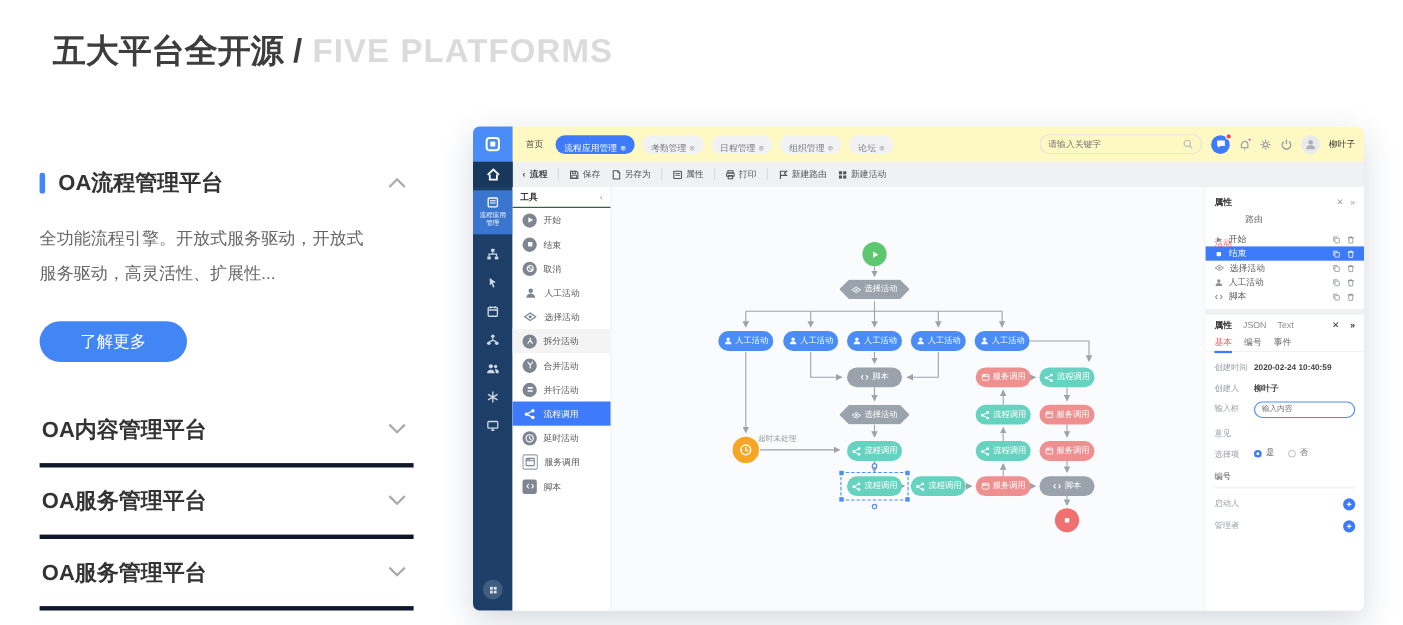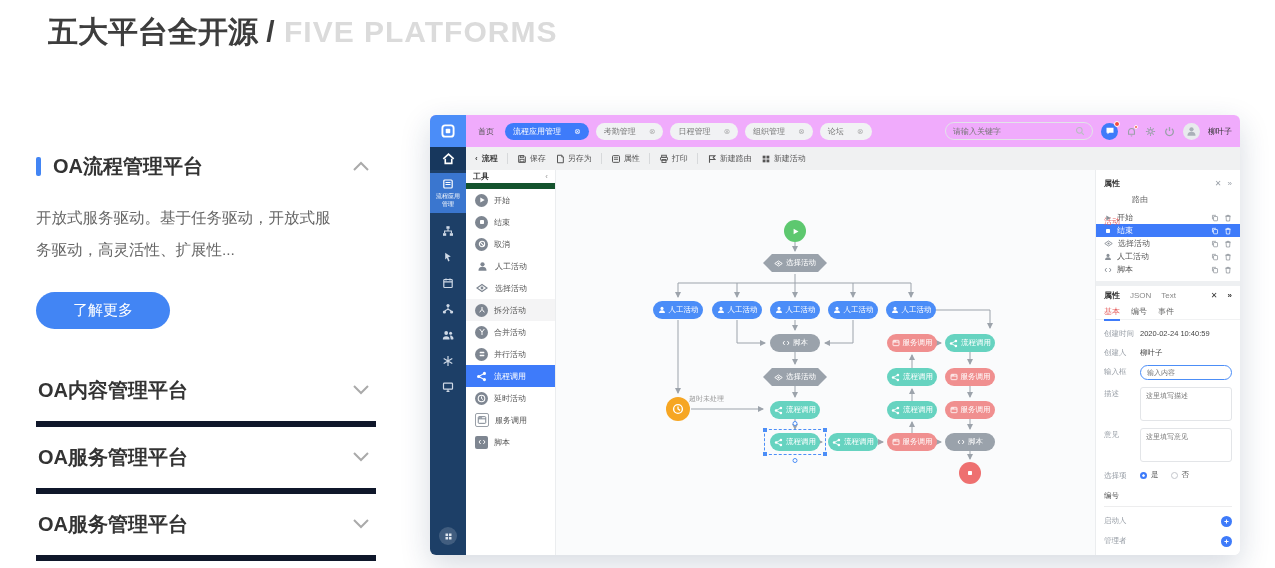--- a/index.html
+++ b/index.html
@@ -1,50 +1,50 @@
 <!DOCTYPE html>
 <html><head>
 <meta charset="utf-8">
 <style>
   * { margin:0; padding:0; box-sizing:border-box; }
   html,body { width:1275px; height:568px; background:#fff; overflow:hidden;
     font-family:"Liberation Sans","DejaVu Sans",sans-serif; }
   .abs { position:absolute; }
 
   
-  #page-title { left:48px; top:12px; font-size:30px; font-weight:bold; white-space:nowrap; }
+  #page-title { left:48px; top:26px; font-size:30px; font-weight:bold; white-space:nowrap; }
   #page-title .cn { color:#3d3d3d; }
   #page-title .en { color:#dbdbdb; letter-spacing:1px; }
 
   #accordion { left:36px; top:106px; width:340px; }
   .acc-head { display:flex; align-items:center; position:relative; cursor:pointer;margin-top:47px; }
   .acc-title { font-size:20px; font-weight:bold; color:#333; }
   .acc-bar { width:5px; height:19px; background:#4285f4; border-radius:2px; margin-right:12px; }
   .chev { position:absolute; right:6px; }
   .acc-desc { margin:22px 0 0 0; width:300px; font-size:15.5px; color:#666; line-height:2.05; }
   .acc-btn { margin-top:26px; background:#4285f4; color:#fff; font-size:15px; border:none;
     border-radius:19px; height:37px; padding:0 37px; cursor:pointer; display:block; }
-  .acc-item { border-bottom:6px solid #0f172a; padding:17px 0 17px 2px; position:relative; }
+  .acc-item { border-bottom:4px solid #0f172a; padding:17px 0 17px 2px; position:relative; }
   .acc-item:first-of-type { border-top:1px solid #e9e9e9; margin-top:30px; }
   .acc-item .acc-title { font-weight:bold; }
 
   
   #appwin { left:430px; top:115px; width:810px; height:440px; background:#fff; border-radius:6px;
     box-shadow:0 10px 30px rgba(30,50,90,.18); font-size:8px; }
   #appwin, #appwin * { cursor:default; }
 
   
-  #topbar { left:0; top:0; width:810px; height:32px; background:#f0abfc; border-radius:6px 6px 0 0;
+  #topbar { left:0; top:0; width:810px; height:32px; background:#fef9c3; border-radius:6px 6px 0 0;
     display:flex; align-items:center; }
   #logo { position:absolute; left:0; top:0; width:36px; height:32px; background:#4b8df8;
     border-radius:6px 0 0 0; display:flex; align-items:center; justify-content:center; color:#fff; }
   .tabs { position:absolute; left:44px; top:0; height:32px; display:flex; align-items:center; gap:7px; }
   .tab-home { color:#555; padding:0 4px; }
   .tab { height:17px; border-radius:9px; background:#f1f2f4; color:#777; display:flex;
-    align-items:center; gap:13px; padding:0 8px; white-space:nowrap; }
+    align-items:flex-end; gap:3px; padding:0 8px; white-space:nowrap;font-family:Liberation Mono, monospace; }
   .tab .x { opacity:.55; font-size:8px; }
   .tab.active { background:#3e7bfa; color:#fff; }
   .tab.active .x { opacity:.9; }
   #topbar-right { position:absolute; right:8px; top:0; height:32px; display:flex; align-items:center; gap:8px; }
   #searchbox { width:148px; height:18px; border:1px solid #e2e4e8; border-radius:9px; display:flex;
     align-items:center; padding:0 7px; color:#b9bcc2; }
   #searchbox input { border:none; outline:none; flex:1; font-size:8px; color:#666; background:transparent; }
   .tb-ic { color:#9aa0a8; position:relative; display:flex; }
   #chat-ic { width:17px; height:17px; border-radius:50%; background:#3e7bfa; color:#fff;
     display:flex; align-items:center; justify-content:center; position:relative; }
@@ -70,21 +70,21 @@
     color:#fff; display:flex; flex-direction:column; align-items:center; justify-content:center; gap:2px; }
   #nav-active .t { font-size:6.5px; line-height:1.2; text-align:center; transform:scale(.92); }
   .nav-ic { position:absolute; left:0; width:36px; height:24px; display:flex; align-items:center;
     justify-content:center; color:#cfd9e6; }
   #nav-apps { position:absolute; left:9px; bottom:10px; width:18px; height:18px; border-radius:50%;
     background:rgba(255,255,255,.16); color:#dfe6ee; display:flex; align-items:center; justify-content:center; }
 
   
   #toolpanel { left:36px; top:55px; width:90px; height:385px; background:#fff; border-right:1px solid #ebedef; }
   #tp-head { height:19px; display:flex; align-items:center; justify-content:space-between;
-    padding:0 7px; color:#333; font-weight:bold; border-bottom:6px solid #14532d; }
+    padding:0 7px; color:#333; font-weight:bold; border-bottom:1px solid #14532d; }
   #tp-head .c { color:#999; font-weight:normal; }
   .tool { height:22px; display:flex; align-items:center; gap:6px; padding-left:9px; color:#555; }
   .tool .tic { width:13px; height:13px; border-radius:50%; background:#7e8691; color:#fff;
     display:flex; align-items:center; justify-content:center; flex:none; }
   .tool.hov { background:#f4f4f5; }
   .tool.sel { background:#3e7bfa; color:#fff; }
   .tool.sel .tic { background:transparent; }
 
   
   #canvas { left:126px; top:55px; width:539px; height:385px; background:#fafbfc; overflow:hidden; }
@@ -122,21 +122,21 @@
   .rrow.sel .ri { color:#fff; }
   #rp-divider { height:5px; background:#eef0f2; margin-top:5px; }
   .ptabs { display:flex; gap:10px; align-items:center; padding:0 8px; height:18px; }
   .ptab0 { color:#333; font-weight:bold; }
   .ptab { color:#888; }
   .stabs { display:flex; gap:11px; padding:0 8px; height:16px; align-items:center; border-bottom:1px solid #f1f2f3; }
   .stab { color:#666; }
   .stab.on { color:#e66060; border-bottom:2px solid #3e7bfa; padding-bottom:2px; margin-bottom:-3px; }
   .frow { display:flex; padding:0 8px; margin-top:7px; align-items:flex-start; }
   .flabel { width:36px; color:#9aa0a8; flex:none; padding-top:2px; font-size:7.5px; }
-  .fval { color:#444; font-size:7.5px; padding-top:2px; }
+  .fval { color:#444; font-size:7.5px; padding-top:2px;font-weight:bold; }
   .finput { width:92px; height:15px; border:1px solid #4c8ef7; border-radius:8px; font-size:7px;
     padding:0 6px; color:#666; outline:none; }
   .ftext { width:92px; height:34px; border:1px solid #e3e5e8; border-radius:3px; font-size:7px;
     padding:3px 5px; color:#666; resize:none; outline:none; font-family:inherit; }
   .radio { display:flex; align-items:center; gap:4px; margin-right:12px; color:#555; font-size:7.5px; }
   .rdot { width:7px; height:7px; border-radius:50%; border:1px solid #c3c6cb; background:#fff; }
   .rdot.on { border:2px solid #3e7bfa; background:#3e7bfa; box-shadow:inset 0 0 0 1.5px #fff; }
   .sec-head { margin:10px 8px 0 8px; color:#555; border-bottom:1px solid #ededee; padding-bottom:5px; font-size:7.5px; }
   .prow { display:flex; align-items:flex-start; padding:0 8px; margin-top:9px; }
   .prow .flabel { padding-top:0; }
@@ -301,21 +301,21 @@
 
 <div class="abs" id="accordion">
   <div>
     <div class="acc-head">
       <span class="acc-bar"></span>
       <span class="acc-title">OA流程管理平台</span>
       <svg class="chev" width="18" height="11" viewBox="0 0 18 11">
           <polyline points="2,9 9,2 16,9" fill="none" stroke="#aaa" stroke-width="2"></polyline>
         </svg>
     </div>
-    <p class="acc-desc">开放式服务驱动。基于任务驱动，开放式服务驱动，高灵活性、扩展性...</p>
+    <p class="acc-desc">全功能流程引擎。开放式服务驱动，开放式服务驱动，高灵活性、扩展性...</p>
     <button class="acc-btn">了解更多</button>
     <div style="height:31px"></div>
   </div>
   <div class="acc-item">
     <span class="acc-title">OA内容管理平台</span>
     <svg class="chev" style="top:24px" width="18" height="11" viewBox="0 0 18 11">
         <polyline points="2,2 9,9 16,2" fill="none" stroke="#aaa" stroke-width="2"></polyline>
       </svg>
   </div>
   <div class="acc-item">
@@ -924,26 +924,21 @@
     </div>
     <div class="frow">
       <span class="flabel">创建人</span>
       <span class="fval">柳叶子</span>
     </div>
     <div class="frow">
       <span class="flabel">输入框</span>
       <input class="finput" placeholder="输入内容" style="">
     </div>
     <div class="frow">
-      <span class="flabel">描述</span>
-      <textarea class="ftext" placeholder="这里填写描述" style=""></textarea>
-    </div>
-    <div class="frow">
       <span class="flabel">意见</span>
-      <textarea class="ftext" placeholder="这里填写意见" style=""></textarea>
     </div>
     <div class="frow" style="align-items:center">
       <span class="flabel">选择项</span>
       <span class="radio">
           <span class="rdot on"></span>
           <span>是</span>
         </span>
       <span class="radio">
           <span class="rdot"></span>
           <span>否</span>

